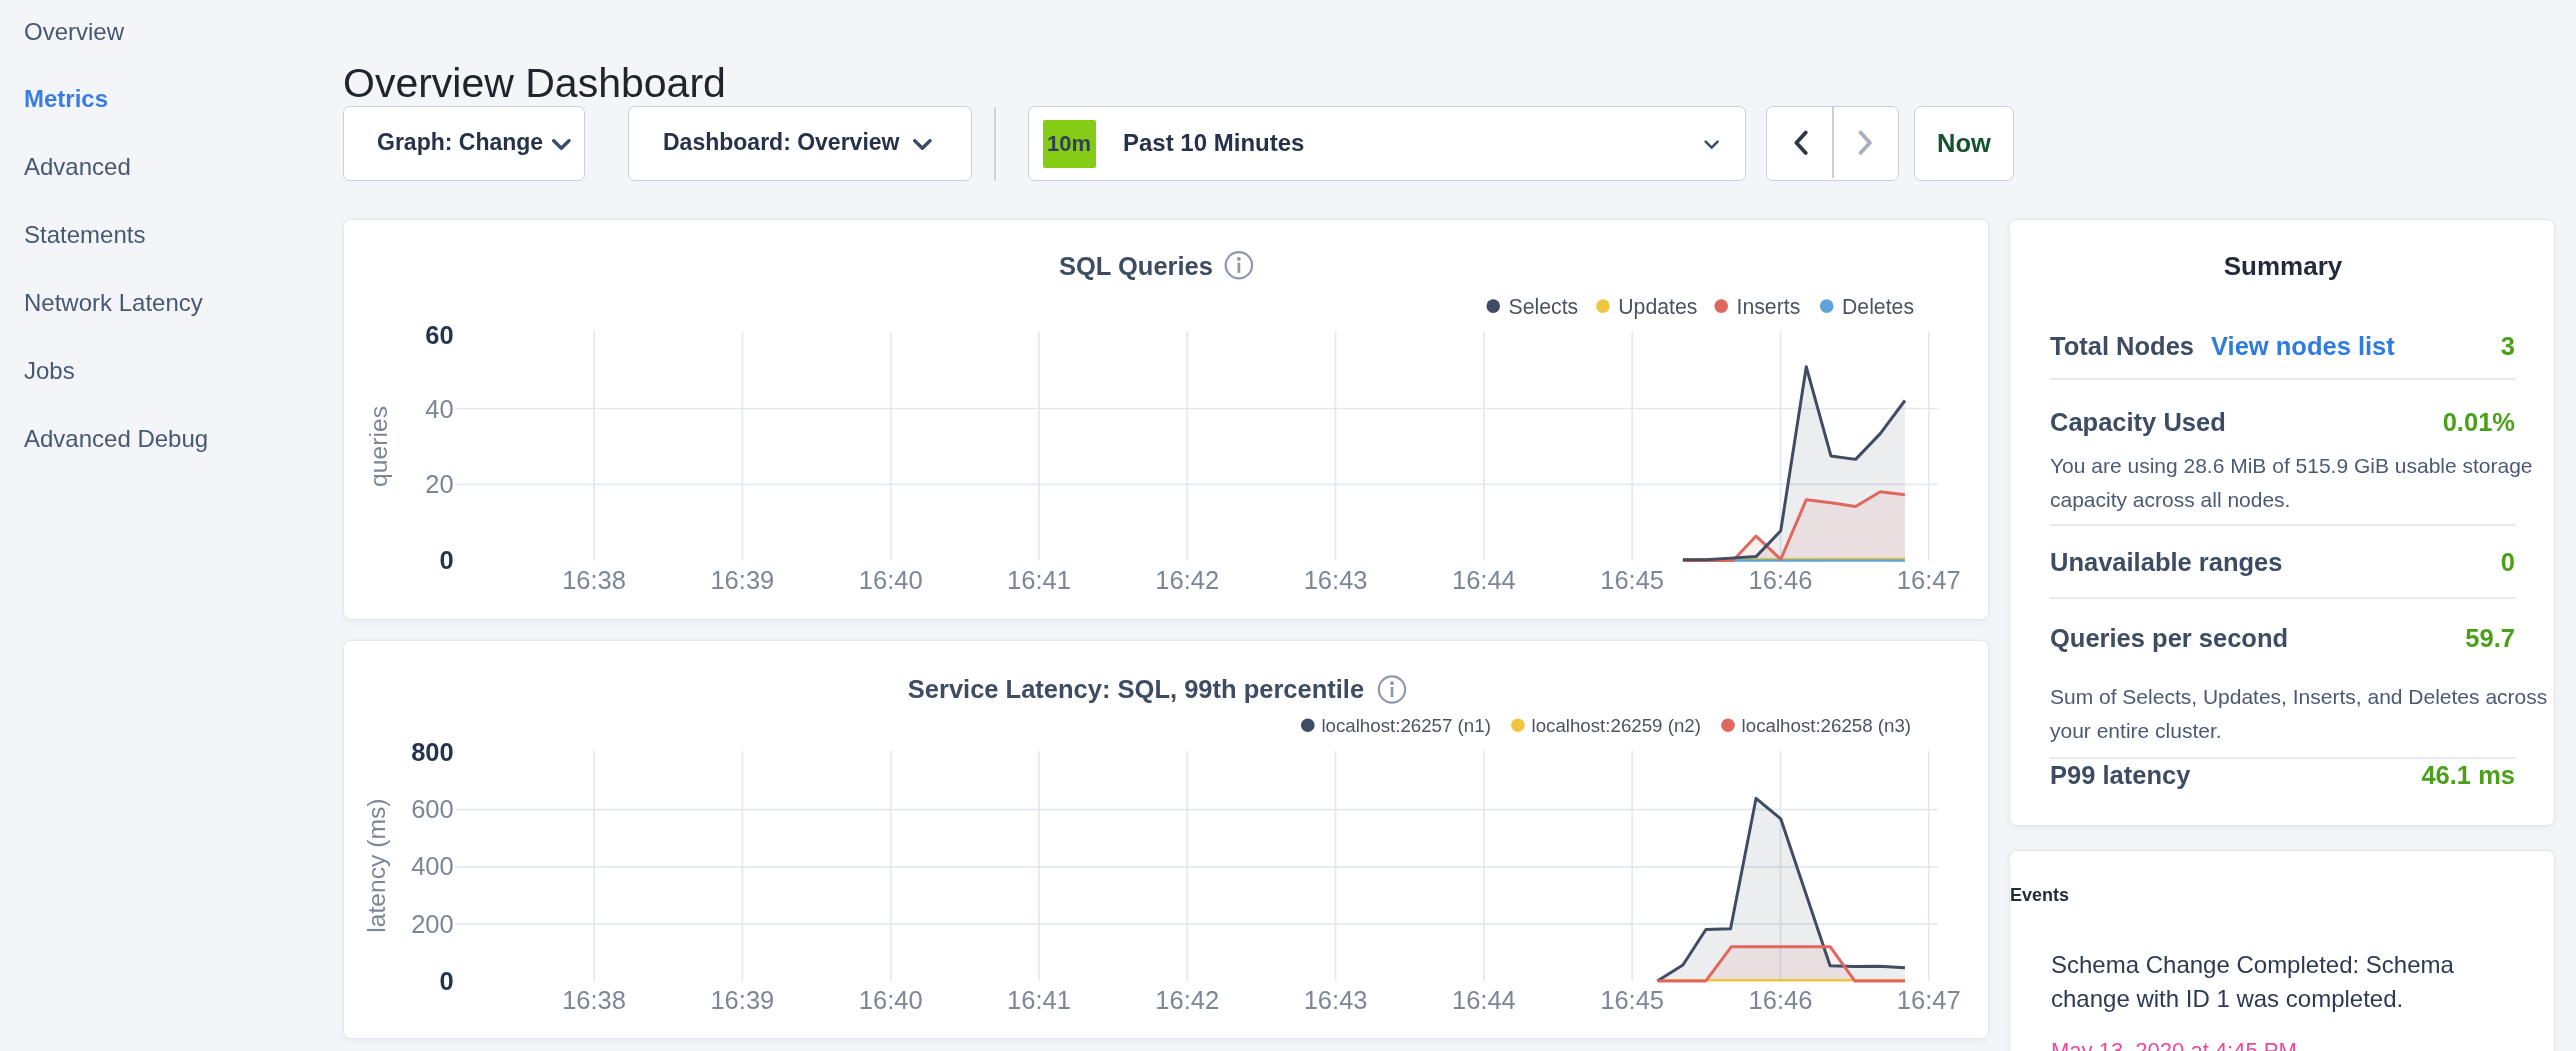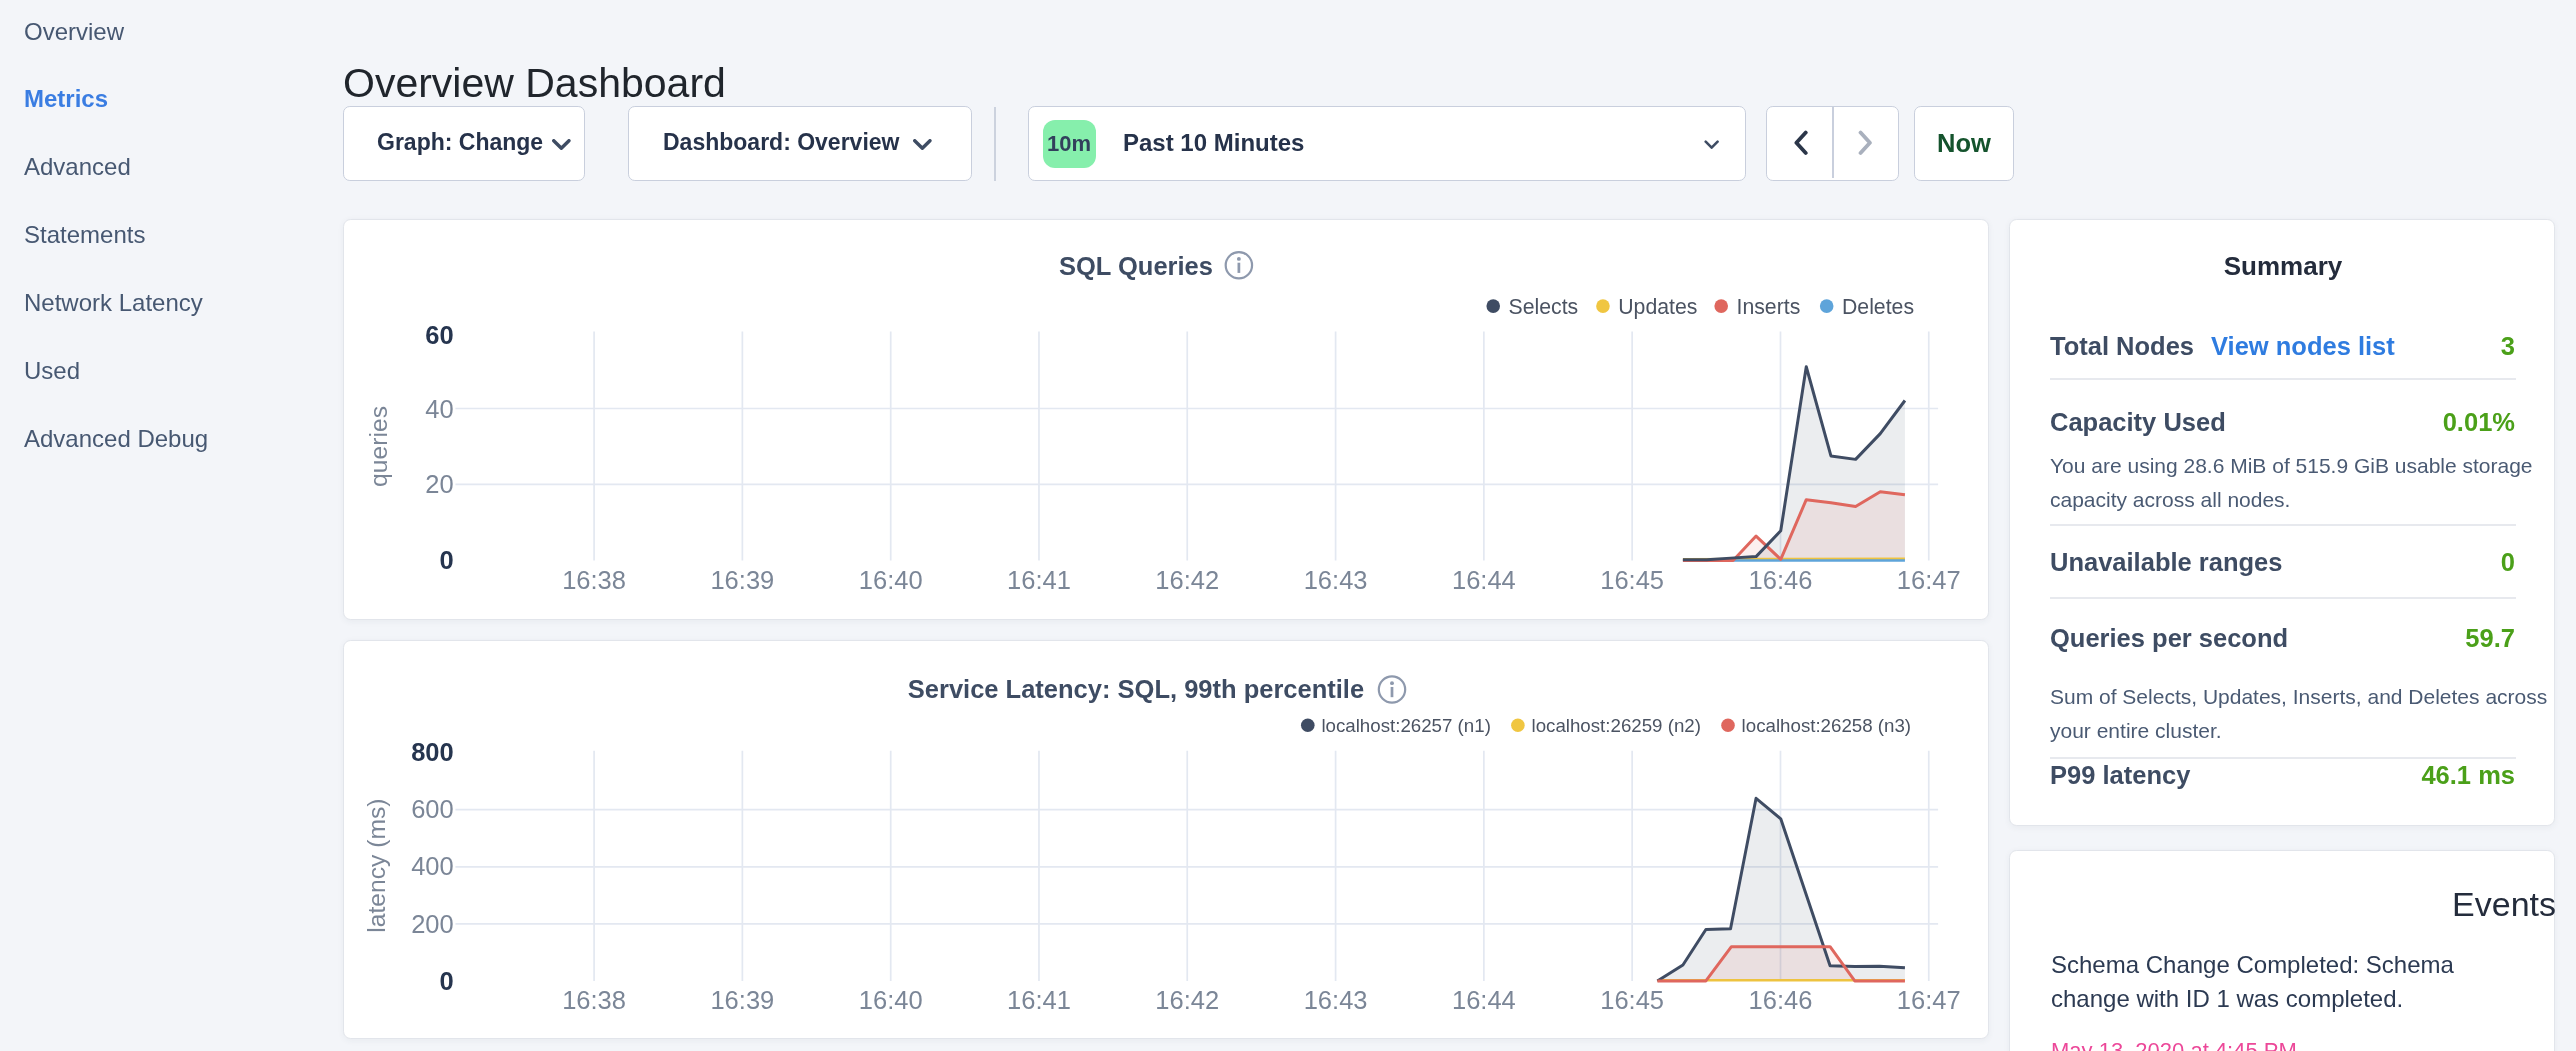--- a/index.html
+++ b/index.html
@@ -19,40 +19,40 @@
 </style>
 </head>
 <body>
 <div class="page">
 
   <div class="abs nav" style="left:24px; top:18px;">Overview</div>
   <div class="abs nav" style="left:24px; top:85px; color:#3a7de2; font-weight:700;">Metrics</div>
   <div class="abs nav" style="left:24px; top:153px;">Advanced</div>
   <div class="abs nav" style="left:24px; top:221px;">Statements</div>
   <div class="abs nav" style="left:24px; top:289px;">Network Latency</div>
-  <div class="abs nav" style="left:24px; top:357px;">Used</div>
+  <div class="abs nav" style="left:24px; top:357px;">Jobs</div>
   <div class="abs nav" style="left:24px; top:425px;">Advanced Debug</div>
 
   <div class="abs" style="left:343px; top:19.6px; font-size:41px; color:#20252c;margin-top:40px;">Overview Dashboard</div>
 
   <div class="ctl" style="left:343px; width:242px;">
     <span class="txt" style="left:33px; font-size:23px;">Graph: Change</span>
     <svg class="abs" style="left:208px; top:32px;" width="18.7" height="11" viewBox="0 0 22 13">
         <path d="M2 2 L11 11 L20 2" fill="none" stroke="#3e4c63" stroke-width="4" stroke-linecap="round" stroke-linejoin="round"></path>
       </svg>
   </div>
   <div class="ctl" style="left:628px; width:344px;">
     <span class="txt" style="left:34px; font-size:23px;">Dashboard: Overview</span>
     <svg class="abs" style="left:284px; top:32px;" width="18.7" height="11" viewBox="0 0 22 13">
         <path d="M2 2 L11 11 L20 2" fill="none" stroke="#3e4c63" stroke-width="4" stroke-linecap="round" stroke-linejoin="round"></path>
       </svg>
   </div>
   <div class="abs" style="left:994px; top:107px; width:1.7px; height:74px; background:#ccd2de;"></div>
   <div class="ctl" style="left:1028px; width:718px;">
-    <span class="abs" style="left:13.6px; top:12.8px; width:53px; height:48px; background:#86efac; border-radius:12px; display:flex; align-items:center; justify-content:center; font-weight:700; font-size:22px; color:#32405c;">10m</span>
+    <span class="abs" style="left:13.6px; top:12.8px; width:53px; height:48px; background:#84cc16; border-radius:2px; display:flex; align-items:center; justify-content:center; font-weight:700; font-size:22px; color:#32405c;">10m</span>
     <span class="txt" style="left:94px; font-size:24px;">Past 10 Minutes</span>
     <svg class="abs" style="right:25.5px; top:33px;" width="15.3" height="9.4" viewBox="0 0 18 11">
         <path d="M2 2 L9 9 L16 2" fill="none" stroke="#3e4c63" stroke-width="3" stroke-linecap="round" stroke-linejoin="round"></path>
       </svg>
   </div>
   <div class="ctl" style="left:1766px; width:133px;">
     <div class="abs" style="left:65px; top:0px; width:1.7px; height:71px; background:#c9cfdd;"></div>
     <svg class="abs" style="left:25.5px; top:23px;" width="15.3" height="25.5" viewBox="0 0 18 30">
         <path d="M15 3 L4 15 L15 27" fill="none" stroke="#2b3649" stroke-width="4.5" stroke-linecap="round" stroke-linejoin="round"></path>
       </svg>
@@ -180,19 +180,19 @@
     <div class="abs sdiv" style="top:377px;"></div>
     <div class="abs slab" style="left:40px; top:404px;">Queries per second</div>
     <div class="abs sval" style="right:39px; top:404px;">59.7</div>
     <div class="abs sdesc" style="left:40px; top:460px;">Sum of Selects, Updates, Inserts, and Deletes across<br>your entire cluster.</div>
     <div class="abs sdiv" style="top:537px;"></div>
     <div class="abs slab" style="left:40px; top:541px;">P99 latency</div>
     <div class="abs sval" style="right:39px; top:541px;">46.1 ms</div>
   </div>
 
   <div class="card" style="left:2009px; top:850px; width:546px; height:255px;">
-    <div class="abs" style="top:34px; width:546px; text-align:right; font-size:34px; font-weight:400; color:#242c3c;">Events</div>
+    <div class="abs" style="top:34px; width:546px; text-align:left; font-size:18px; font-weight:700; color:#242c3c;">Events</div>
     <div class="abs" style="left:41px; top:97px; width:442px; font-size:24px; line-height:34px; color:#2c3a52;">Schema Change Completed: Schema change with ID 1 was completed.</div>
     <div class="abs" style="left:41px; top:171px; font-size:22px; color:#ec4899;margin-top:16px;">May 13, 2020 at 4:45 PM</div>
   </div>
 
 </div>
 
 
 </body></html>

